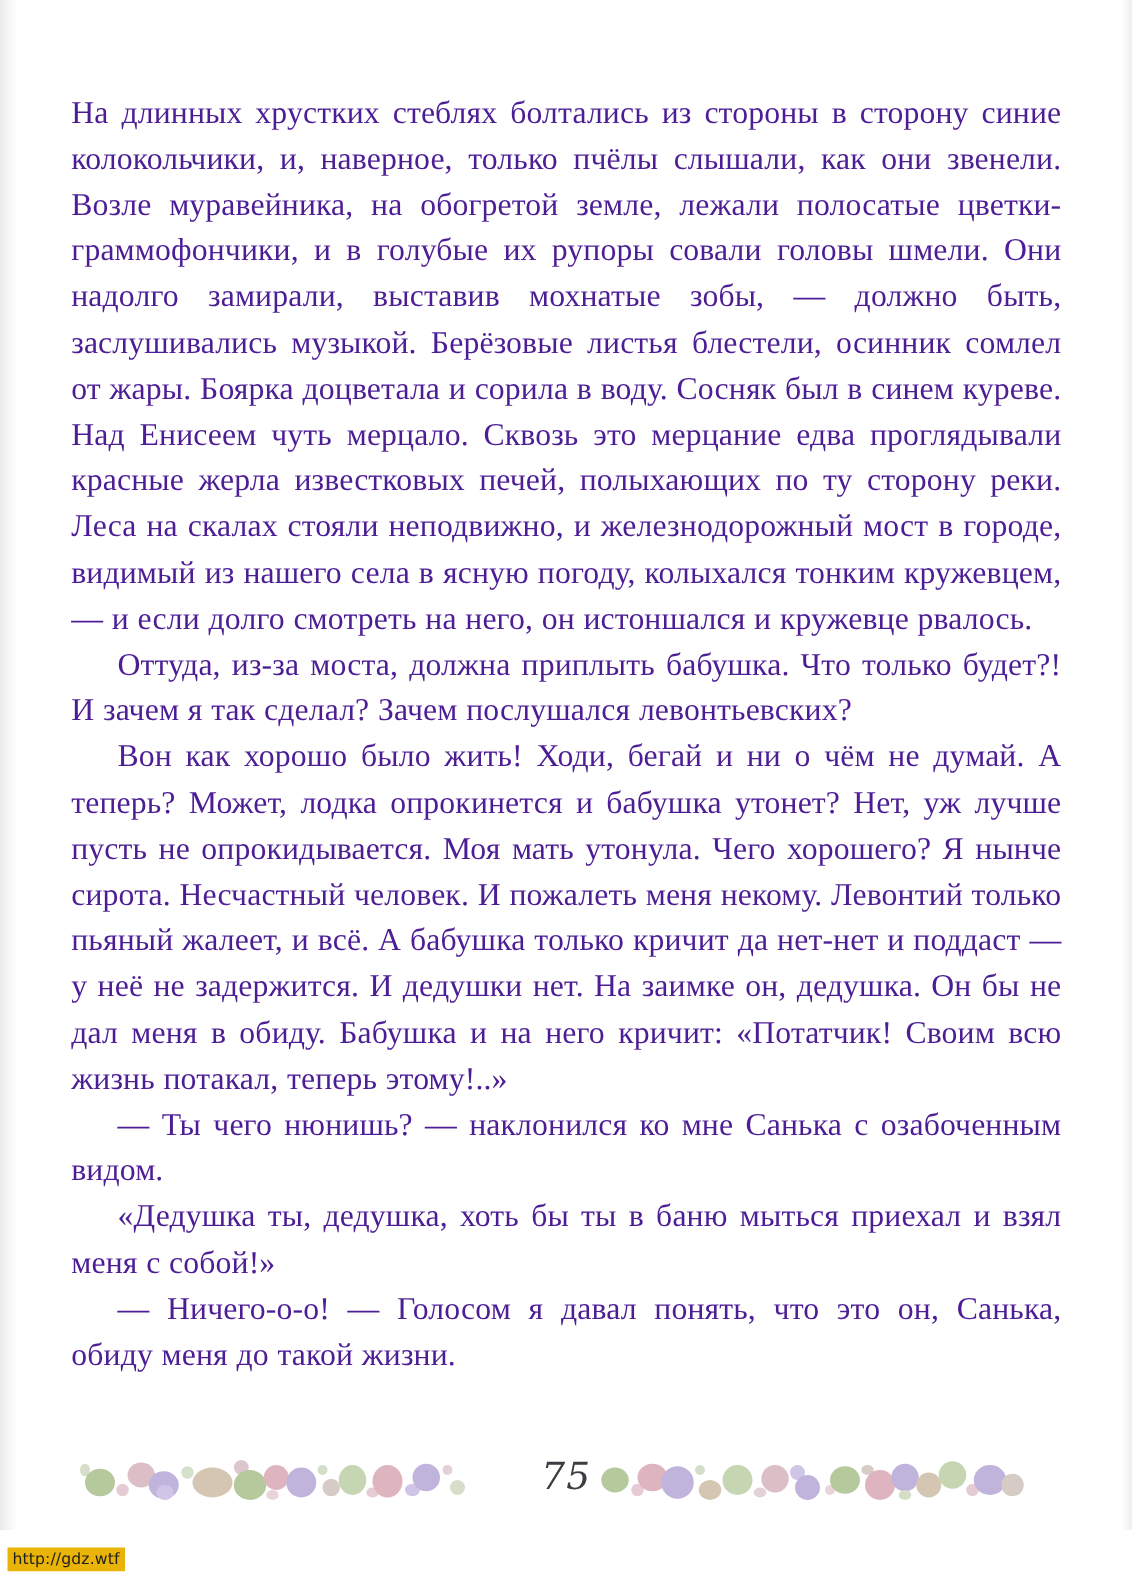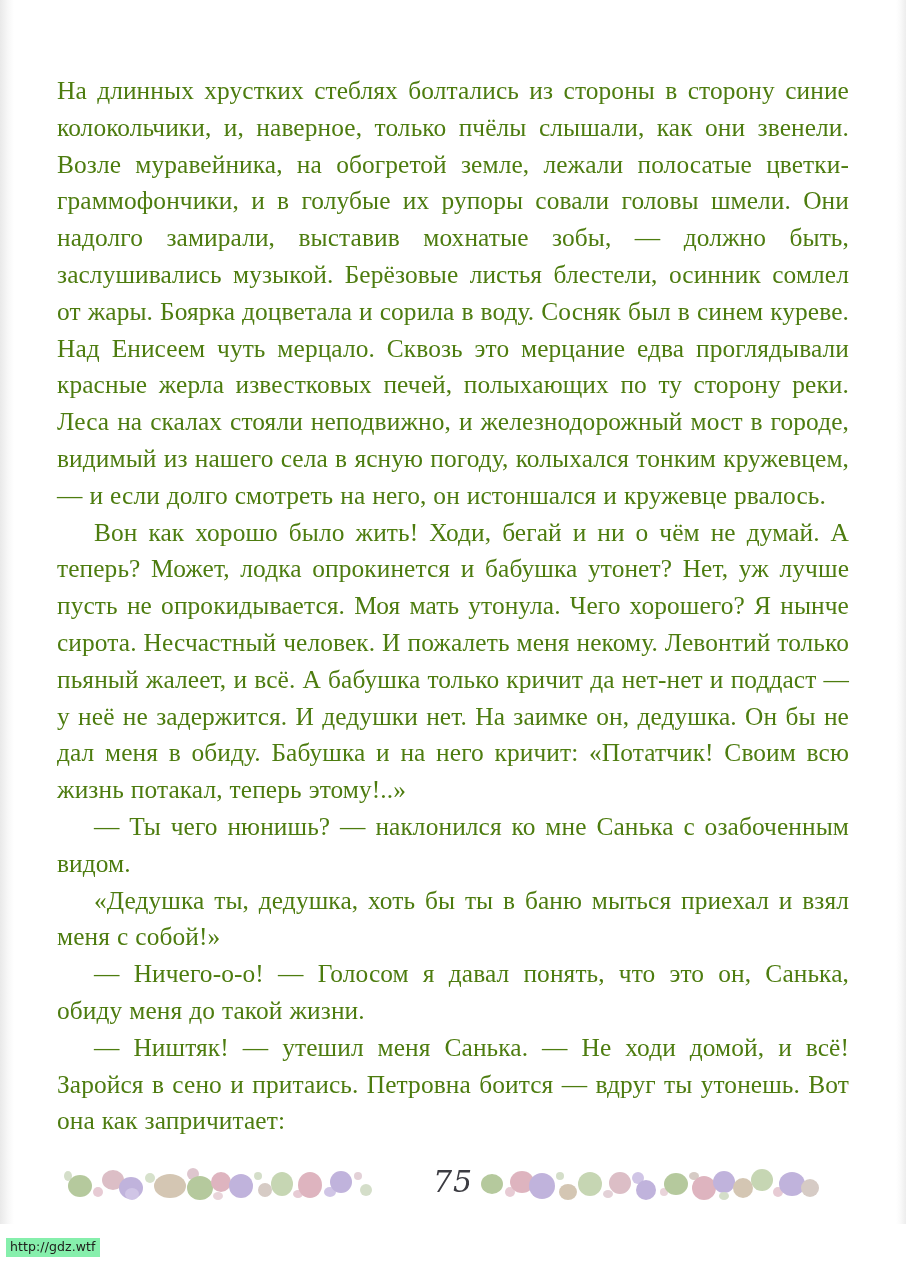--- a/index.html
+++ b/index.html
@@ -37,21 +37,21 @@
     position: absolute;
     left: 57px;
     top: 72px;
     width: 792px;
   }
 
   .para {
     margin: 0;
     font-size: 25.4px;
     line-height: 36.8px;
-    color: #4d7c0f;
+    color: #4c1d95;
     text-align: justify;
     text-align-last: left;
     letter-spacing: 0.1px;
     word-spacing: 0.5px;
     -webkit-font-smoothing: antialiased;
   }
   .para.indent {
     text-indent: 37px;
   }
   .para.dash {
@@ -85,44 +85,44 @@
     font-size: 30px;
     color: #3c3c42;
     letter-spacing: 1px;
   }
 
   
   .watermark {
     position: absolute;
     left: 6px;
     bottom: 7px;
-    background: #86efac;
+    background: #eab308;
     color: #20201c;
     font-family: "DejaVu Sans", "Liberation Sans", sans-serif;
     font-size: 12.5px;
     line-height: 16px;
     padding: 1px 4px 2px 4px;
     letter-spacing: 0.1px;
   }
 </style>
 </head>
 <body>
 
 <div class="page">
 
   <div class="scan-edge-left"></div>
   <div class="scan-edge-right"></div>
 
   <div class="text-block">
     <p class="para">На длинных хрустких стеблях болтались из стороны в сторону синие колокольчики, и, наверное, только пчёлы слышали, как они звенели. Возле муравейника, на обогретой земле, лежали полосатые цветки-граммофончики, и в голубые их рупоры совали головы шмели. Они надолго замирали, выставив мохнатые зобы, — должно быть, заслушивались музыкой. Берёзовые листья блестели, осинник сомлел от жары. Боярка доцветала и сорила в воду. Сосняк был в синем куреве. Над Енисеем чуть мерцало. Сквозь это мерцание едва проглядывали красные жерла известковых печей, полыхающих по ту сторону реки. Леса на скалах стояли неподвижно, и железнодорожный мост в городе, видимый из нашего села в ясную погоду, колыхался тонким кружевцем, — и если долго смотреть на него, он истоншался и кружевце рвалось.</p>
+    <p class="para indent">Оттуда, из-за моста, должна приплыть бабушка. Что только будет?! И зачем я так сделал? Зачем послушался левонтьевских?</p>
     <p class="para indent">Вон как хорошо было жить! Ходи, бегай и ни о чём не думай. А теперь? Может, лодка опрокинется и бабушка утонет? Нет, уж лучше пусть не опрокидывается. Моя мать утонула. Чего хорошего? Я нынче сирота. Несчастный человек. И пожалеть меня некому. Левонтий только пьяный жалеет, и всё. А бабушка только кричит да нет-нет и поддаст — у неё не задержится. И дедушки нет. На заимке он, дедушка. Он бы не дал меня в обиду. Бабушка и на него кричит: «Потатчик! Своим всю жизнь потакал, теперь этому!..»</p>
     <p class="para dash">— Ты чего нюнишь? — наклонился ко мне Санька с озабоченным видом.</p>
     <p class="para indent">«Дедушка ты, дедушка, хоть бы ты в баню мыться приехал и взял меня с собой!»</p>
     <p class="para dash">— Ничего-о-о! — Голосом я давал понять, что это он, Санька, обиду меня до такой жизни.</p>
-    <p class="para dash">— Ништяк! — утешил меня Санька. — Не ходи домой, и всё! Заройся в сено и притаись. Петровна боится — вдруг ты утонешь. Вот она как запричитает:</p>
   </div>
 
   <div class="footer">
     <svg class="ornament left" viewBox="0 0 340 62" preserveAspectRatio="none">
       <g opacity="0.85">
         <ellipse cx="10" cy="18" rx="4" ry="5" fill="#cdd9c0"></ellipse>
         <ellipse cx="22" cy="28" rx="12" ry="11" fill="#a9c08c"></ellipse>
         <ellipse cx="40" cy="34" rx="5" ry="5" fill="#e3c3cd"></ellipse>
         <ellipse cx="55" cy="22" rx="11" ry="10" fill="#d6b3bd"></ellipse>
         <ellipse cx="73" cy="30" rx="12" ry="11" fill="#b6a6d6"></ellipse>

